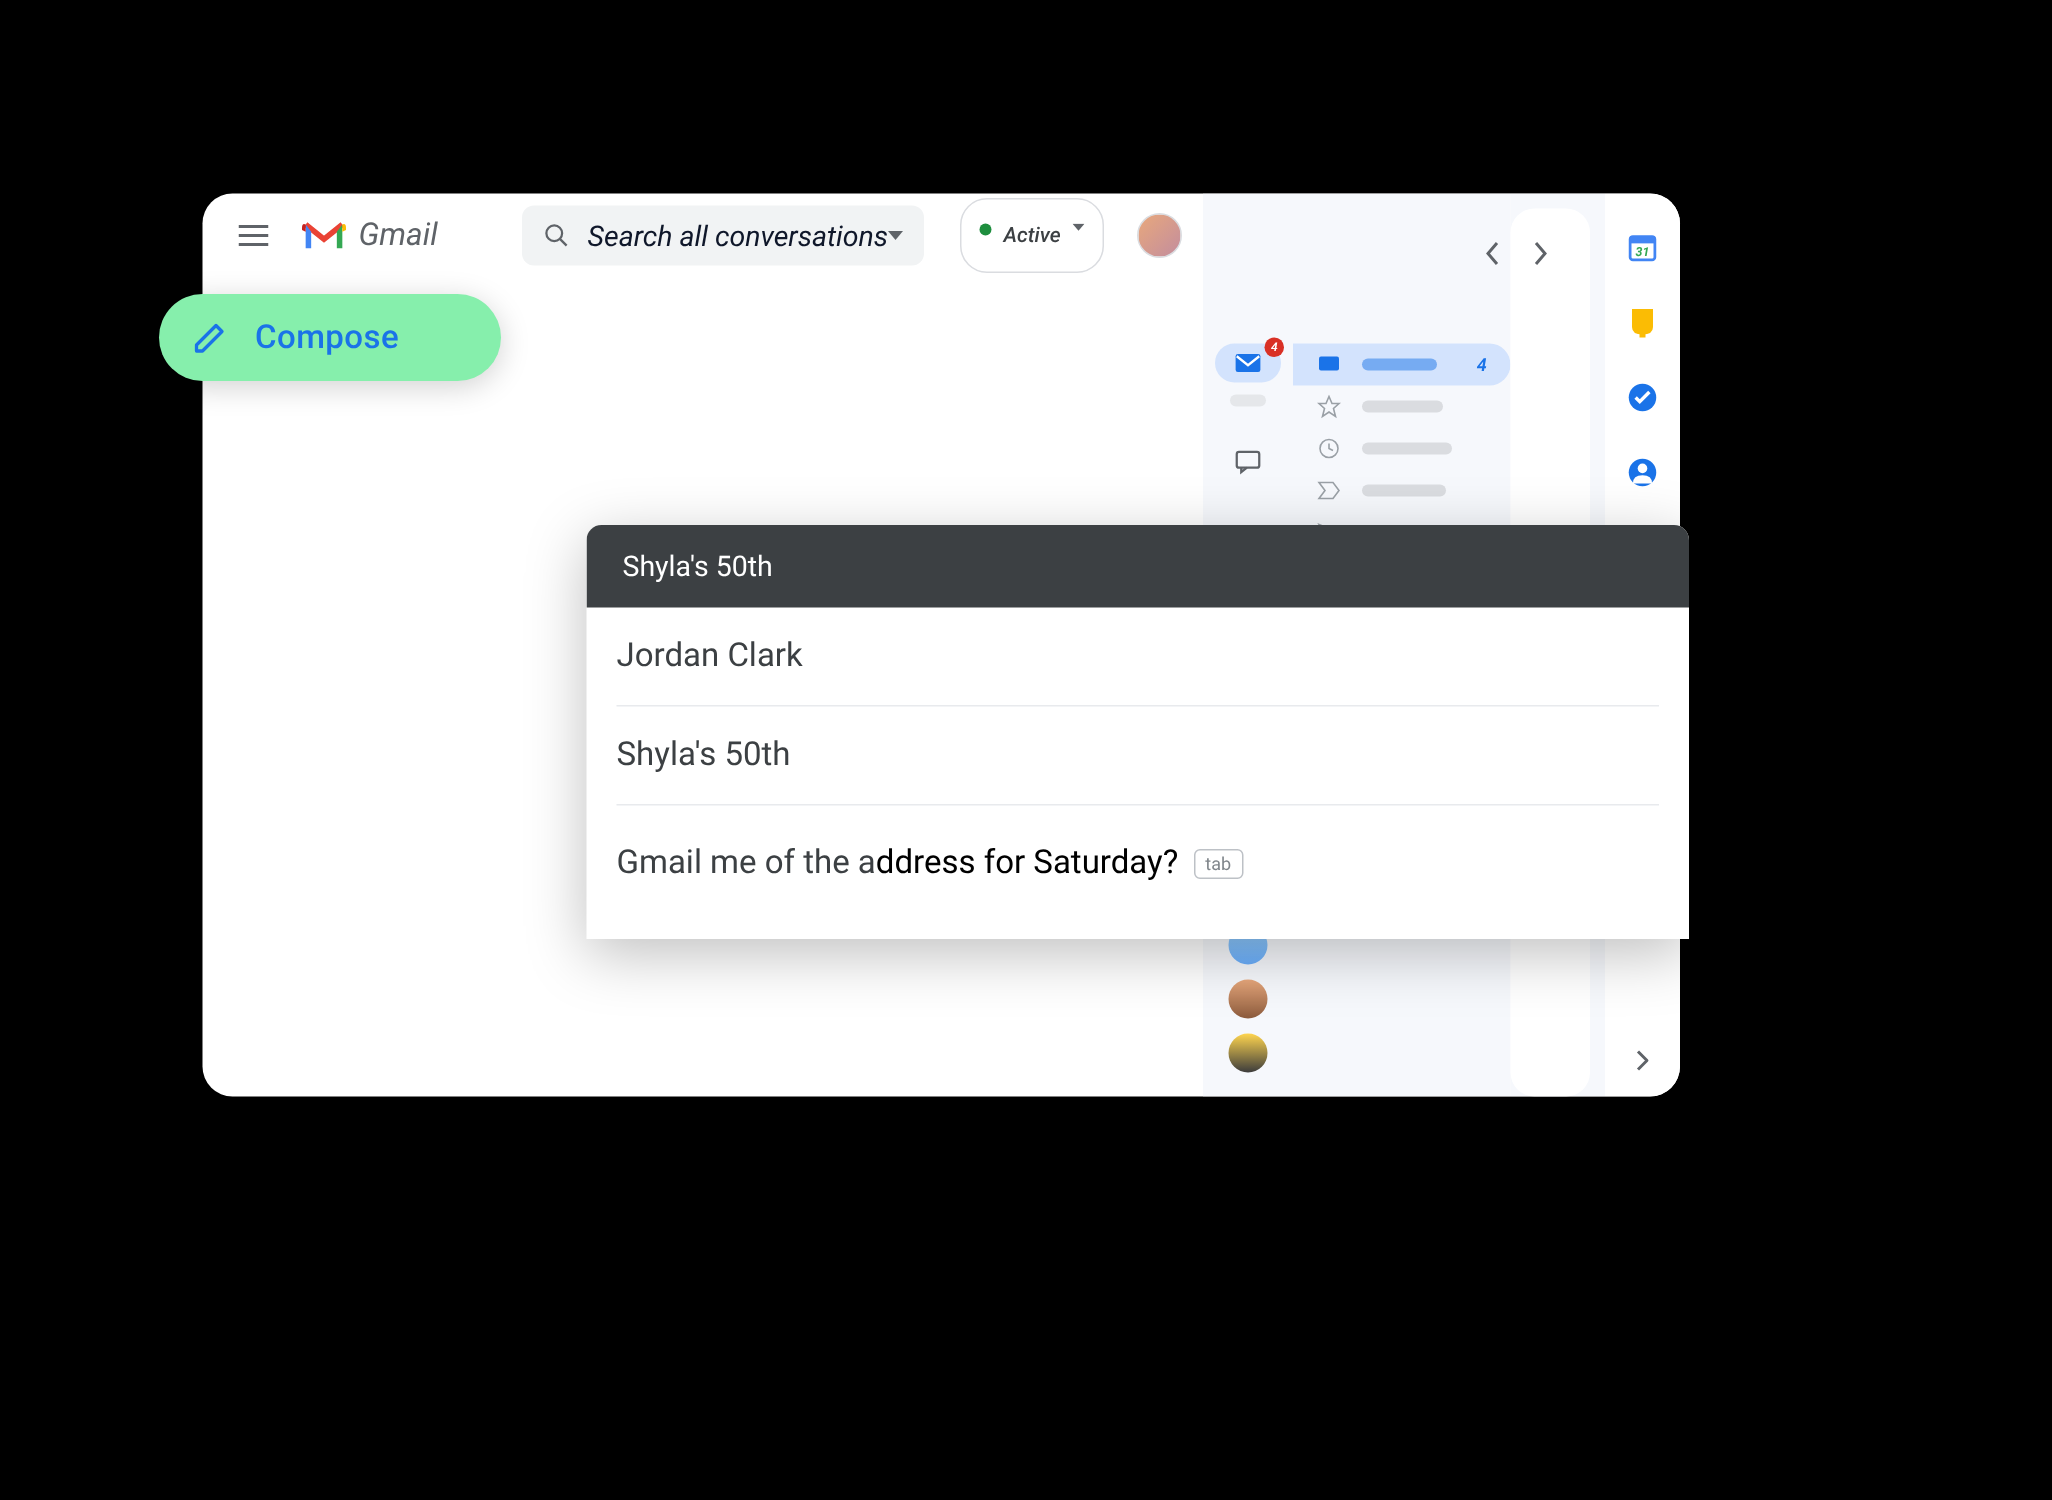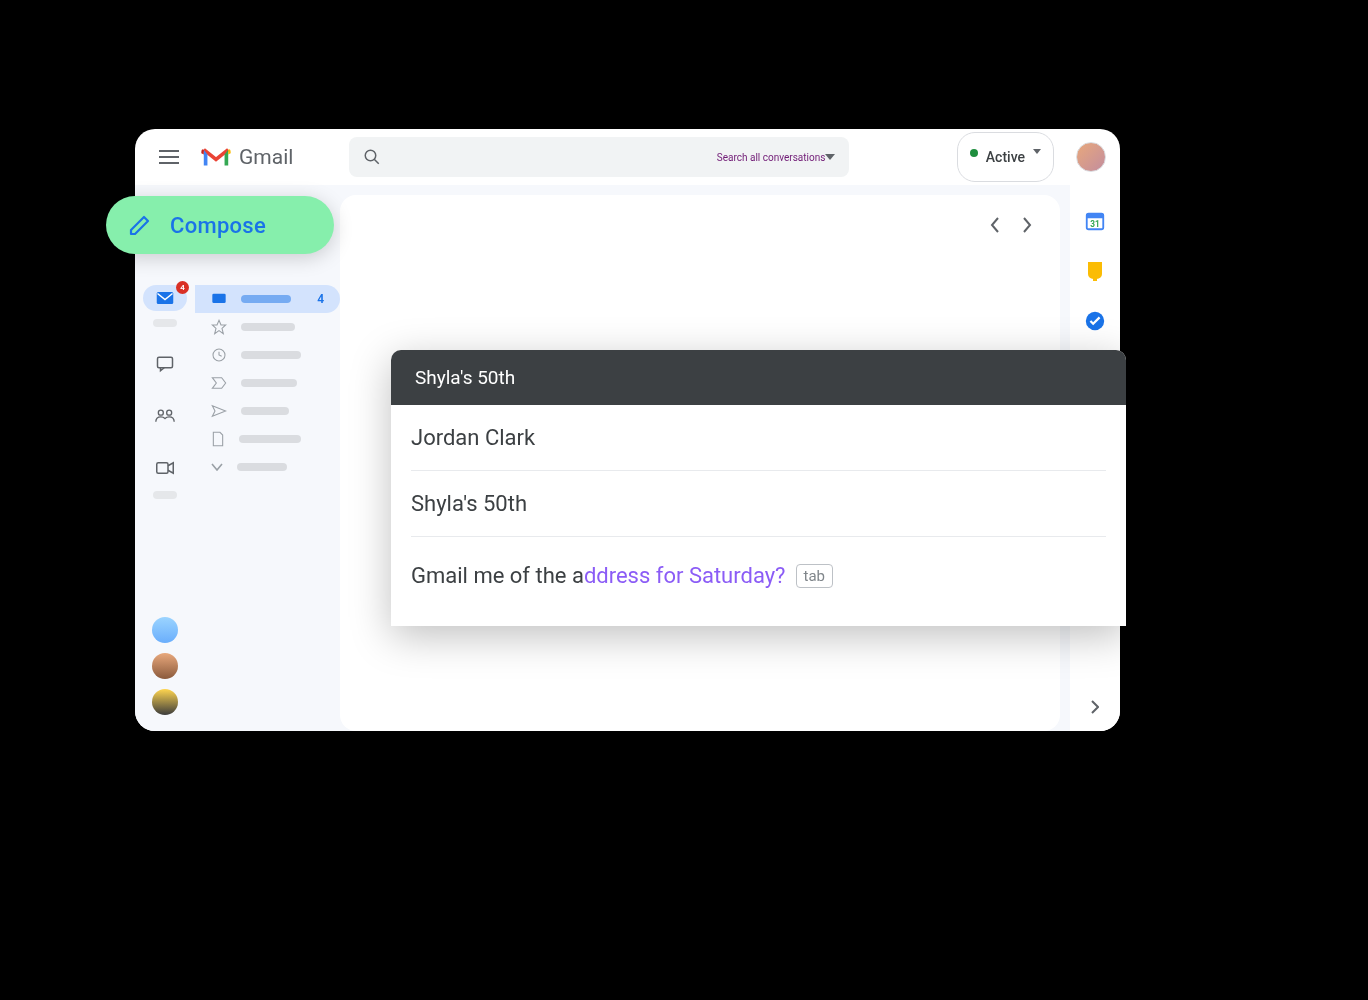--- a/index.html
+++ b/index.html
@@ -14,21 +14,21 @@
   position: absolute;
   left: 135px;
   top: 129px;
   width: 985px;
   height: 602px;
   background: #fff;
   border-radius: 20px;
   box-shadow: 0 8px 40px rgba(0,0,0,0.25);
   overflow: hidden;
   display: flex;
-  flex-direction: column;
+  font-style: italic;
 }
 .header {
   height: 56px;
   display: flex;
   align-items: center;
   padding: 0 14px;
   gap: 8px;
 }
 .hamburger {
   width: 40px;
@@ -62,21 +62,21 @@
   margin-right: 16px;
   height: 40px;
   background: #f1f3f4;
   border-radius: 8px;
   display: flex;
   align-items: center;
   padding: 0 14px;
   max-width: 500px;
 }
 .search-icon { color: #5f6368; margin-right: 12px; }
-.search-text { color: #701a75; font-size: 10px; flex: 1; text-align: right; }
+.search-text { color: #0f172a; font-size: 19px; flex: 1; text-align: right; }
 .search-caret { color: #5f6368; }
 .status-chip {
   display: flex;
   gap: 8px;
   border: 1px solid #dadce0;
   border-radius: 18px;
   padding: 16px 12px;
   margin-left: auto;
 }
 .status-dot { width: 8px; height: 8px; border-radius: 50%; background: #1e8e3e; }
@@ -263,25 +263,25 @@
 }
 .compose-content {
   padding: 26px 0 38px 0;
   font-size: 22px;
   color: #3c4043;
   display: flex;
   align-items: center;
   flex-wrap: wrap;
 }
 .typed { color: #3c4043; }
-.suggested { color: #8b5cf6; }
+.suggested { color: #000000; }
 .tab-chip {
   border: 1px solid #bdc1c6;
   border-radius: 4px;
-  font-size: 15px;
+  font-size: 12px;
   color: #80868b;
   padding: 2px 7px;
   margin-left: 10px;
   font-weight: 400;
 }
 svg { display: block; }
 </style>
 </head>
 <body>
 

